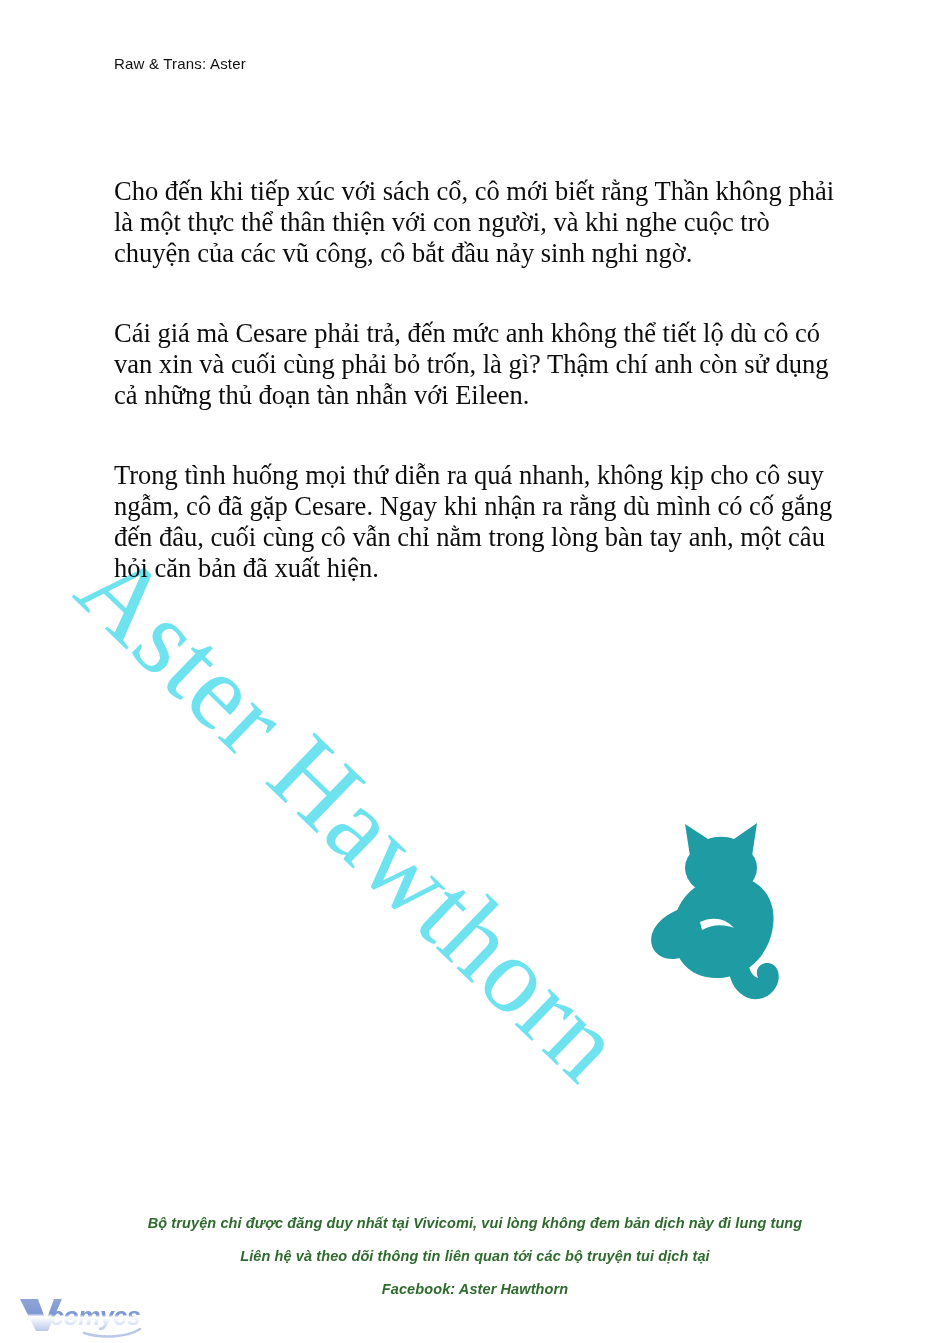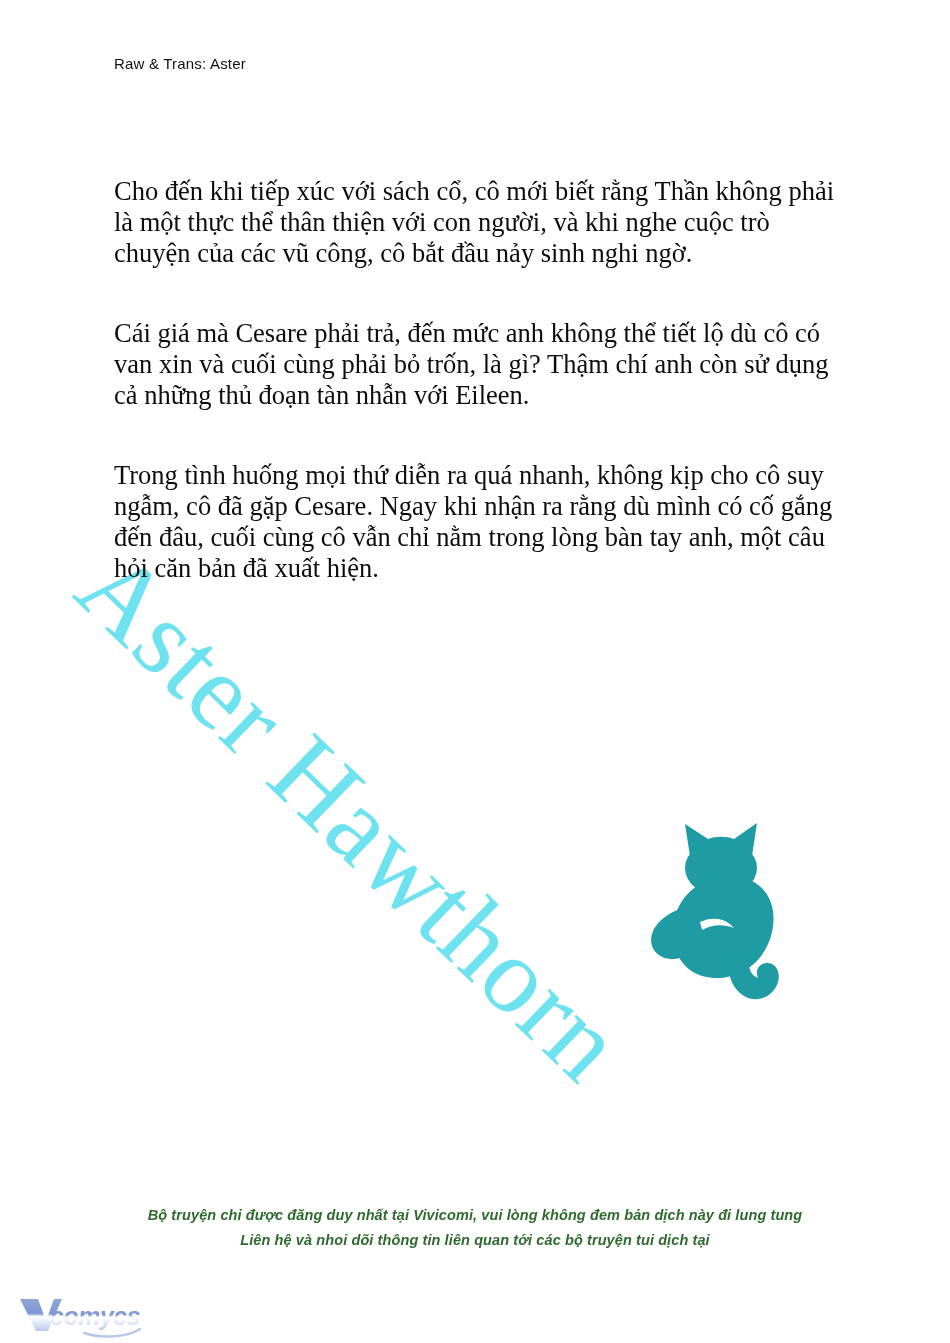--- a/index.html
+++ b/index.html
@@ -86,20 +86,21 @@
     z-index: 6;
   }
   .footer-line {
     font-family: "Liberation Sans", "DejaVu Sans", sans-serif;
     font-style: italic;
     font-weight: bold;
     font-size: 14.5px;
     color: #2f6b2e;
     line-height: 25px;
     letter-spacing: 0.1px;
+    margin-top: 8px;
   }
 
   
   .brand-logo {
     position: absolute;
     left: 16px;
     top: 1291px;
     width: 148px;
     height: 48px;
     z-index: 6;
@@ -145,21 +146,22 @@
   </div>
 
   <div class="body-copy">
     <p class="para">Cho đến khi tiếp xúc với sách cổ, cô mới biết rằng Thần không phải là một thực thể thân thiện với con người, và khi nghe cuộc trò chuyện của các vũ công, cô bắt đầu nảy sinh nghi ngờ.</p>
     <p class="para">Cái giá mà Cesare phải trả, đến mức anh không thể tiết lộ dù cô có van xin và cuối cùng phải bỏ trốn, là gì? Thậm chí anh còn sử dụng cả những thủ đoạn tàn nhẫn với Eileen.</p>
     <p class="para">Trong tình huống mọi thứ diễn ra quá nhanh, không kịp cho cô suy ngẫm, cô đã gặp Cesare. Ngay khi nhận ra rằng dù mình có cố gắng đến đâu, cuối cùng cô vẫn chỉ nằm trong lòng bàn tay anh, một câu hỏi căn bản đã xuất hiện.</p>
   </div>
 
   <div class="footer-note">
     <div class="footer-line">Bộ truyện chỉ được đăng duy nhất tại Vivicomi, vui lòng không đem bản dịch này đi lung tung</div>
-    <div class="footer-line">Liên hệ và nhoi dõi thông tin liên quan tới các bộ truyện tui dịch tại</div>
+    <div class="footer-line">Liên hệ và theo dõi thông tin liên quan tới các bộ truyện tui dịch tại</div>
+    <div class="footer-line">Facebook: Aster Hawthorn</div>
   </div>
 
   <div class="brand-logo">
     <svg viewBox="0 0 148 48" width="148" height="48" aria-hidden="true">
       <defs>
         <linearGradient id="logoGrad" x1="0" y1="0" x2="0" y2="1">
           <stop offset="0%" stop-color="#8fa6d8"></stop>
           <stop offset="45%" stop-color="#7f98d2"></stop>
           <stop offset="55%" stop-color="#ffffff"></stop>
           <stop offset="100%" stop-color="#b9c8ea"></stop>

